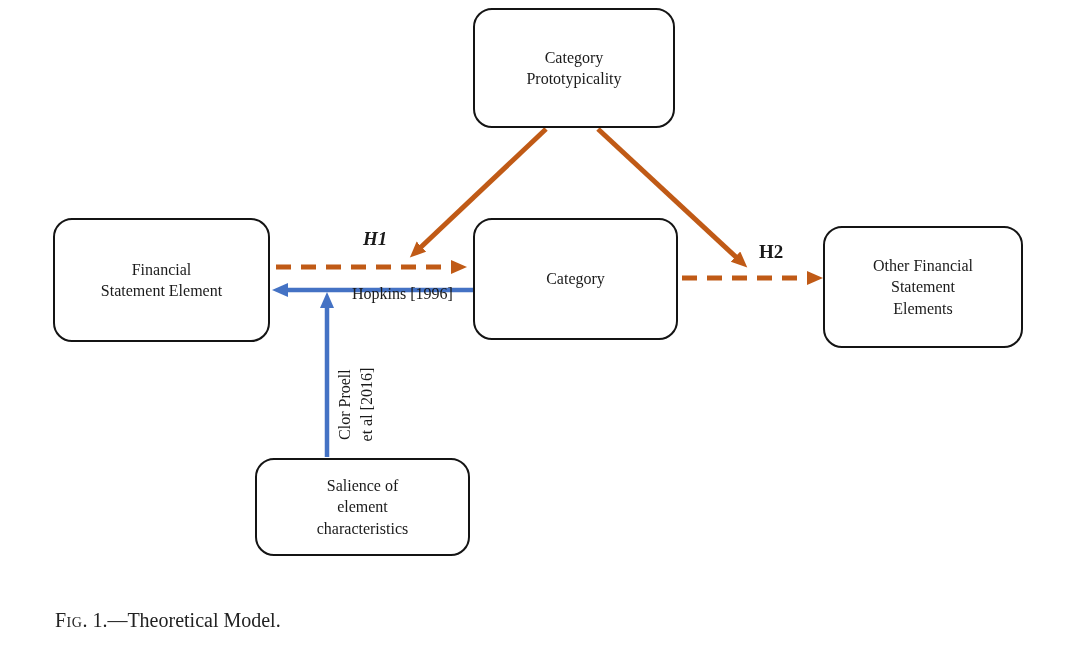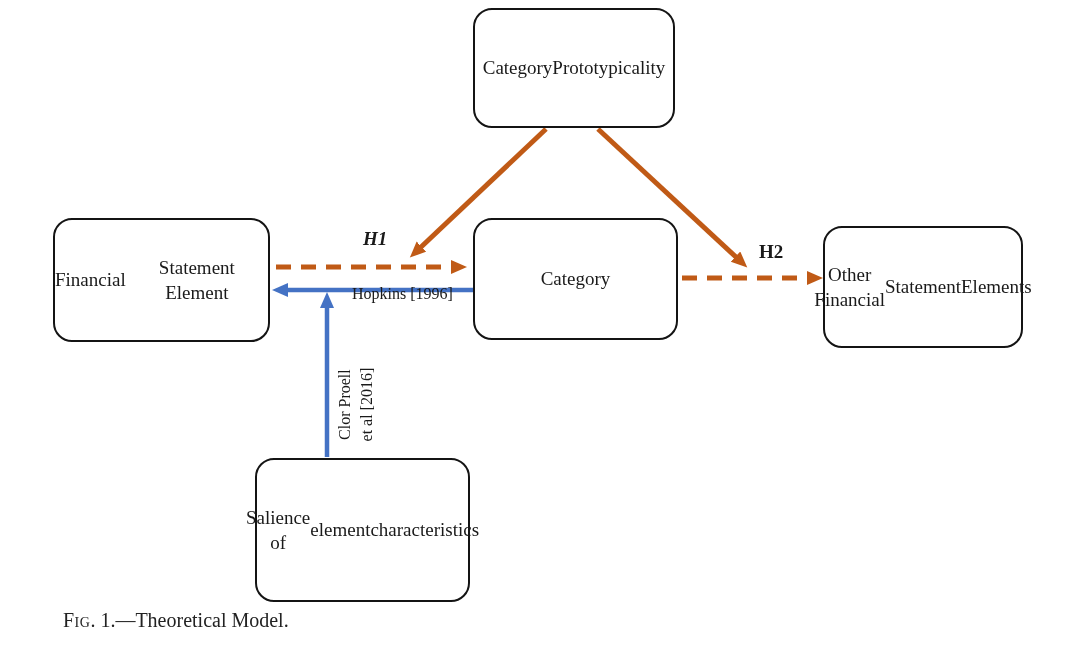--- a/index.html
+++ b/index.html
@@ -17,25 +17,25 @@
     left: 0; top: 0;
     width: 1080px; height: 646px;
   }
   .node {
     position: absolute;
     box-sizing: border-box;
     border: 2.5px solid #141414;
     border-radius: 19px;
     background: #ffffff;
     display: flex;
-    flex-direction: row;
+    flex-direction: column;
     justify-content: center;
     align-items: center;
     text-align: center;
-    font-size: 19px;
+    font-size: 16px;
     line-height: 1.32;
   }
   .node span { display: block; }
   .lbl { position: absolute; white-space: nowrap; }
   .lbl.hyp { font-weight: bold; font-size: 19px; }
   .lbl.cite { font-size: 16px; }
   .rot {
     position: absolute;
     width: 94px;
     text-align: center;
@@ -45,21 +45,21 @@
     white-space: nowrap;
   }
   .rot span { display: block; }
   .caption {
     position: absolute;
     left: 55px;
     top: 609px;
     font-size: 20px;
     color: #222222;
   }
-  .caption .sc { font-variant: small-caps; letter-spacing: 0.5px; margin-left: 8px; }
+  .caption .sc { font-variant: small-caps; letter-spacing: 0.5px; }
 </style>
 </head>
 <body>
 
 <div class="canvas">
 
   <svg class="arrows" viewBox="0 0 1080 646" xmlns="http://www.w3.org/2000/svg">
     <defs>
       <marker id="ah-orange" markerUnits="userSpaceOnUse" markerWidth="18" markerHeight="16" refX="2" refY="7" orient="auto">
         <path d="M0,0 L16,7 L0,14 Z" fill="#C05A16"></path>
@@ -95,21 +95,21 @@
   <div class="node" style="left:473px; top:218px; width:205px; height:122px;">
     <span>Category</span>
   </div>
 
   <div class="node" style="left:823px; top:226px; width:200px; height:122px;">
     <span>Other Financial</span>
     <span>Statement</span>
     <span>Elements</span>
   </div>
 
-  <div class="node" style="left:255px; top:458px; width:215px; height:144px;">
+  <div class="node" style="left:255px; top:458px; width:215px; height:98px;">
     <span>Salience of</span>
     <span>element</span>
     <span>characteristics</span>
   </div>
 
   <div class="lbl hyp" style="left:363px; top:228px;font-style:italic;">H1</div>
 
   <div class="lbl hyp" style="left:759px; top:241px;">H2</div>
 
   <div class="lbl cite" style="left:352px; top:285px;">Hopkins [1996]</div>

